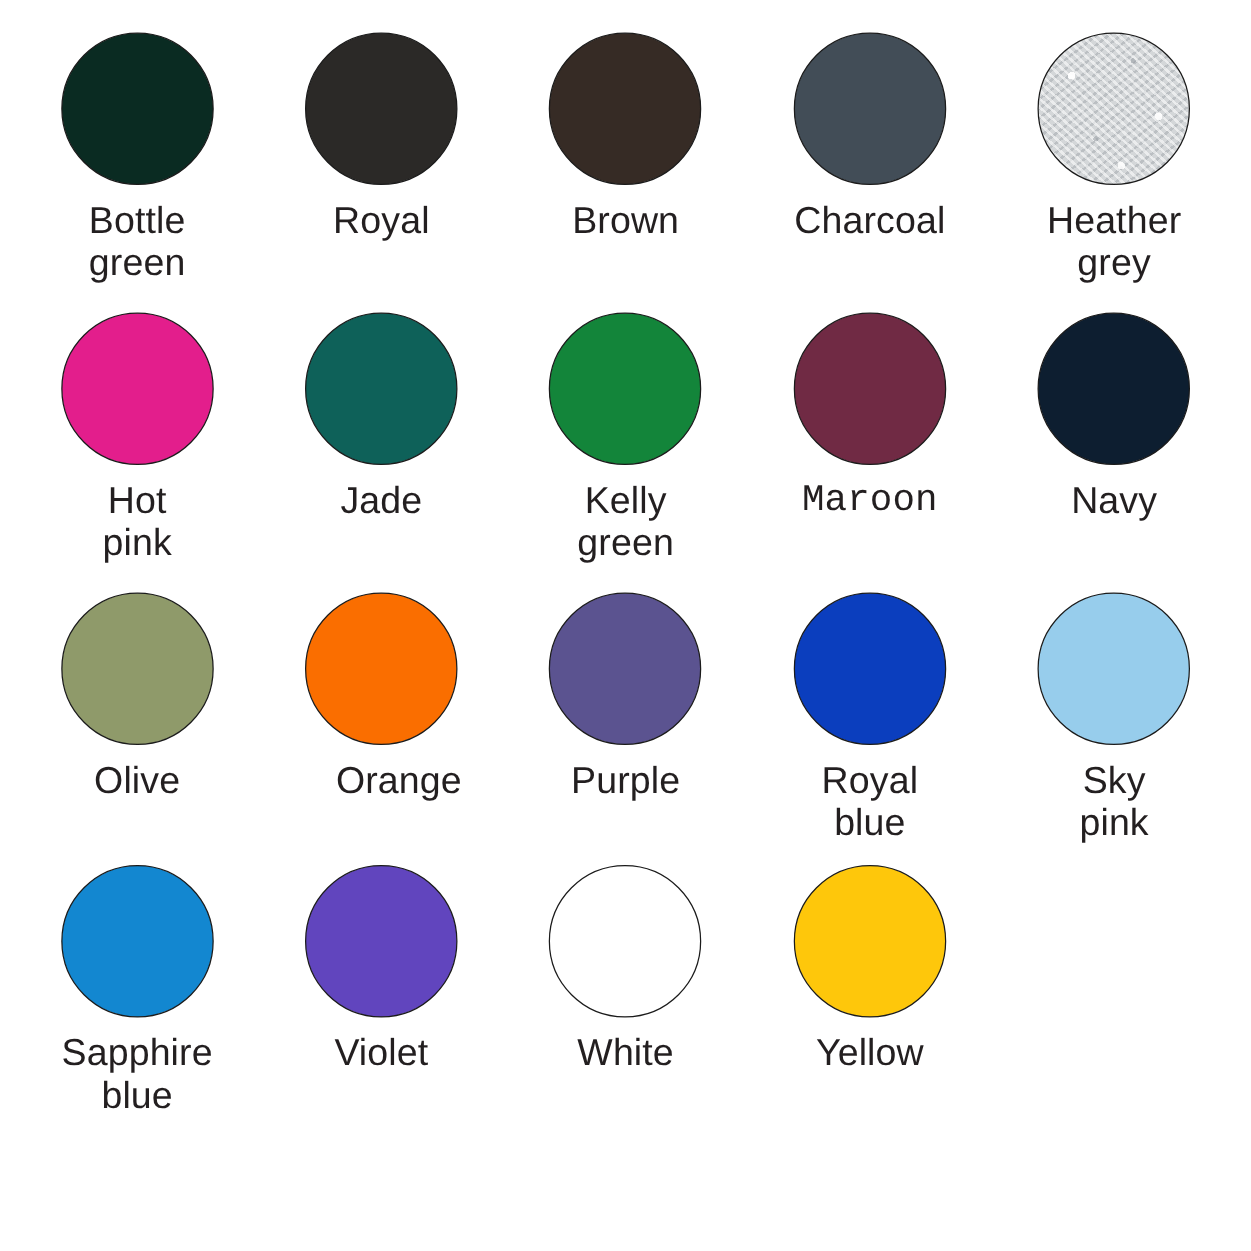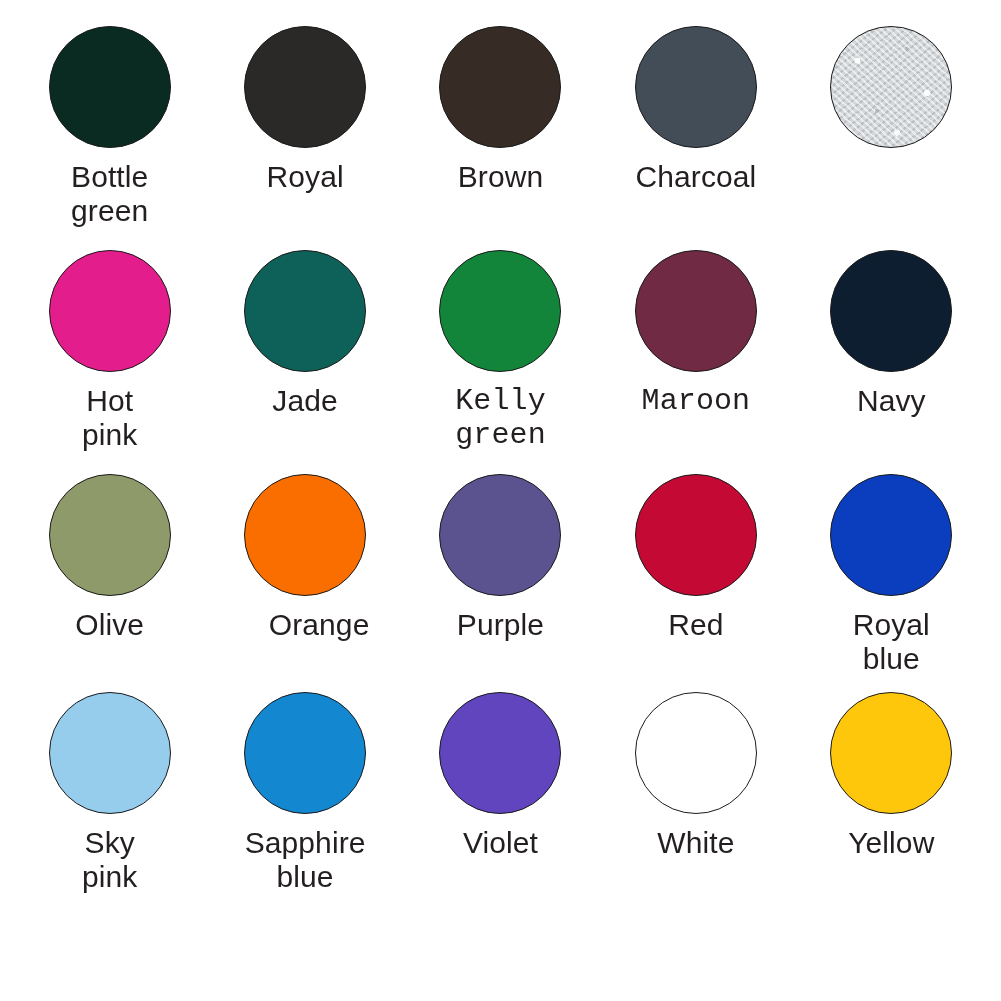--- a/index.html
+++ b/index.html
@@ -64,33 +64,35 @@
     <div class="swatch-cell">
       <div class="swatch-disc" style="background: rgb(54, 43, 37); border: 1.5px solid rgb(27, 27, 27);"></div>
       <div class="swatch-label" style="color: rgb(35, 31, 32);">Brown</div>
     </div>
     <div class="swatch-cell">
       <div class="swatch-disc" style="background: rgb(66, 77, 87); border: 1.5px solid rgb(27, 27, 27);"></div>
       <div class="swatch-label" style="color: rgb(35, 31, 32);">Charcoal</div>
     </div>
     <div class="swatch-cell">
       <div class="swatch-disc" style="background: radial-gradient(circle at 22% 28%, rgba(255, 255, 255, 0.95) 0px, rgba(255, 255, 255, 0.95) 3px, rgba(0, 0, 0, 0) 3px), radial-gradient(circle at 63% 18%, rgba(150, 156, 162, 0.55) 0px, rgba(150, 156, 162, 0.55) 2px, rgba(0, 0, 0, 0) 2px), radial-gradient(circle at 80% 55%, rgba(255, 255, 255, 0.9) 0px, rgba(255, 255, 255, 0.9) 3px, rgba(0, 0, 0, 0) 3px), radial-gradient(circle at 38% 70%, rgba(150, 156, 162, 0.5) 0px, rgba(150, 156, 162, 0.5) 2px, rgba(0, 0, 0, 0) 2px), radial-gradient(circle at 55% 88%, rgba(255, 255, 255, 0.85) 0px, rgba(255, 255, 255, 0.85) 3px, rgba(0, 0, 0, 0) 3px), repeating-linear-gradient(42deg, rgba(255, 255, 255, 0.55) 0px, rgba(255, 255, 255, 0.55) 2px, rgba(0, 0, 0, 0) 2px, rgba(0, 0, 0, 0) 5px), repeating-linear-gradient(-38deg, rgba(146, 152, 158, 0.38) 0px, rgba(146, 152, 158, 0.38) 2px, rgba(0, 0, 0, 0) 2px, rgba(0, 0, 0, 0) 6px) rgb(212, 215, 217); border: 1.5px solid rgb(27, 27, 27);"></div>
+      <div class="swatch-label" style="color: rgb(35, 31, 32);">Heather
+grey</div>
     </div>
     <div class="swatch-cell">
       <div class="swatch-disc" style="background: rgb(227, 30, 140); border: 1.5px solid rgb(27, 27, 27);"></div>
       <div class="swatch-label" style="color: rgb(35, 31, 32);">Hot
 pink</div>
     </div>
     <div class="swatch-cell">
       <div class="swatch-disc" style="background: rgb(14, 97, 89); border: 1.5px solid rgb(27, 27, 27);"></div>
       <div class="swatch-label" style="color: rgb(35, 31, 32);">Jade</div>
     </div>
     <div class="swatch-cell">
       <div class="swatch-disc" style="background: rgb(19, 133, 58); border: 1.5px solid rgb(27, 27, 27);"></div>
-      <div class="swatch-label" style="color: rgb(35, 31, 32); font-family: Liberation Mono, monospace;">Kelly
+      <div class="swatch-label" style="color: rgb(35, 31, 32);">Kelly
 green</div>
     </div>
     <div class="swatch-cell">
       <div class="swatch-disc" style="background: rgb(112, 42, 68); border: 1.5px solid rgb(27, 27, 27);"></div>
       <div class="swatch-label" style="color: rgb(35, 31, 32); font-family: Liberation Mono, monospace;">Maroon</div>
     </div>
     <div class="swatch-cell">
       <div class="swatch-disc" style="background: rgb(13, 30, 48); border: 1.5px solid rgb(27, 27, 27);"></div>
       <div class="swatch-label" style="color: rgb(35, 31, 32);">Navy</div>
     </div>
@@ -98,24 +100,20 @@
       <div class="swatch-disc" style="background: rgb(143, 154, 106); border: 1.5px solid rgb(27, 27, 27);"></div>
       <div class="swatch-label" style="color: rgb(35, 31, 32);">Olive</div>
     </div>
     <div class="swatch-cell">
       <div class="swatch-disc" style="background: rgb(250, 110, 0); border: 1.5px solid rgb(27, 27, 27);"></div>
       <div class="swatch-label" style="color: rgb(35, 31, 32); margin-left: 28px;">Orange</div>
     </div>
     <div class="swatch-cell">
       <div class="swatch-disc" style="background: rgb(91, 83, 144); border: 1.5px solid rgb(27, 27, 27);"></div>
       <div class="swatch-label" style="color: rgb(35, 31, 32);">Purple</div>
-    </div>
-    <div class="swatch-cell">
-      <div class="swatch-disc" style="background: rgb(196, 10, 52); border: 1.5px solid rgb(27, 27, 27);"></div>
-      <div class="swatch-label" style="color: rgb(35, 31, 32);">Red</div>
     </div>
     <div class="swatch-cell">
       <div class="swatch-disc" style="background: rgb(11, 62, 190); border: 1.5px solid rgb(27, 27, 27);"></div>
       <div class="swatch-label" style="color: rgb(35, 31, 32);">Royal
 blue</div>
     </div>
     <div class="swatch-cell">
       <div class="swatch-disc" style="background: rgb(151, 205, 236); border: 1.5px solid rgb(27, 27, 27);"></div>
       <div class="swatch-label" style="color: rgb(35, 31, 32);">Sky
 pink</div>

